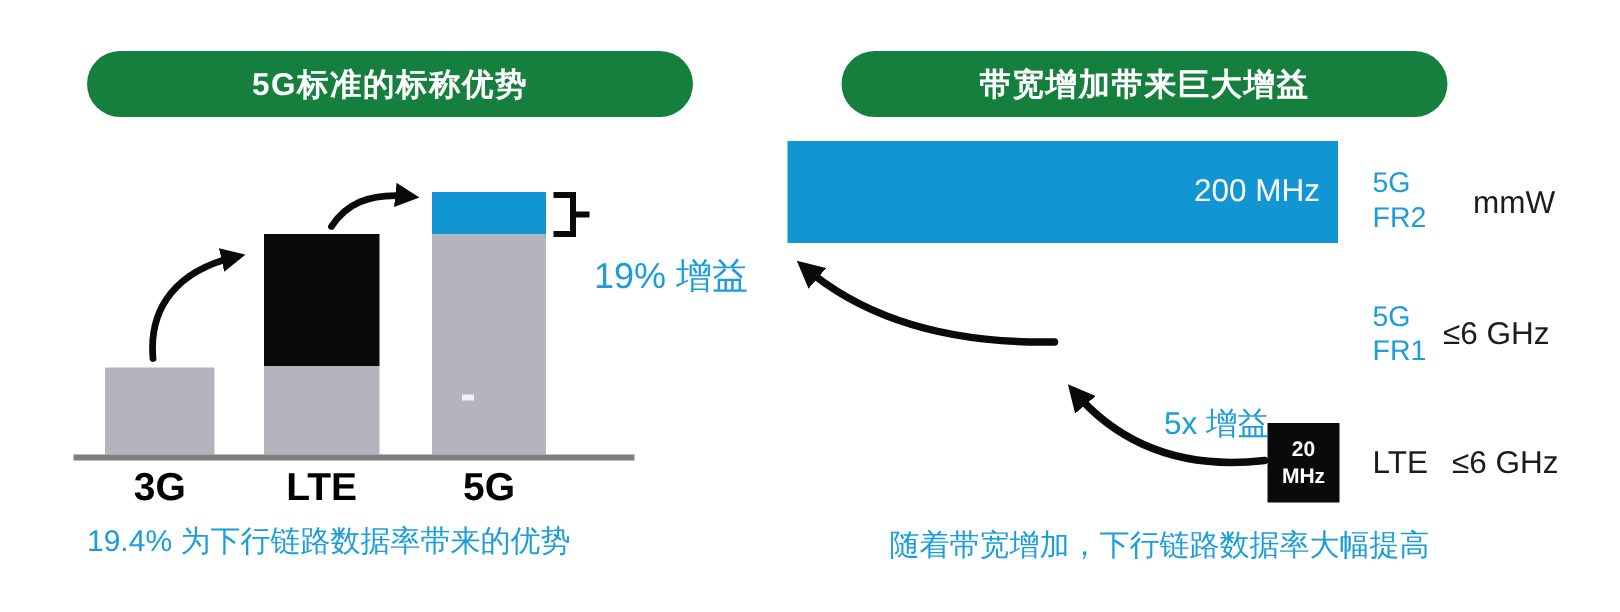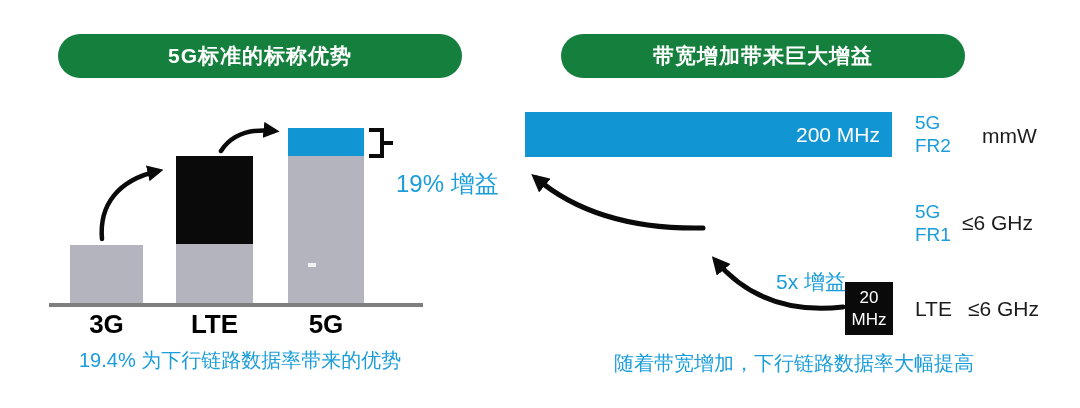--- a/index.html
+++ b/index.html
@@ -28,31 +28,31 @@
   .baseline { position:absolute; background:#7e7e7e; z-index:2; }
 
   .x-label {
     position:absolute; top:309px; text-align:center; color:#000000;
     font-size:26px; font-weight:700; z-index:2;
   }
 
   .blue-text { color:#1b9ddb; position:absolute; z-index:3; }
   .gain-callout { font-size:24px; font-weight:500;margin-top:37px; }
   .gain-arrow-label { font-size:21px; font-weight:500; }
-  .caption { font-size:20px; font-weight:500;margin-left:21px; }
+  .caption { font-size:20px; font-weight:500; }
 
   
   .bw-bar {
     position:absolute; display:flex; align-items:center; justify-content:flex-end;
     color:#ffffff; font-size:21px; padding-right:12px; z-index:1;
   }
   .bw-box {
     position:absolute; background:#0a0a0a; color:#ffffff; z-index:1;
     display:flex; flex-direction:column; align-items:center; justify-content:center;
-    font-size:17px; line-height:1.25; text-align:center;
+    font-size:14px; line-height:1.25; text-align:center;font-weight:bold;
   }
   .tech-band {
     position:absolute; color:#1b9ddb; font-size:19px; font-weight:500;
     line-height:23px; z-index:2;
   }
   .spectrum-label {
     position:absolute; color:#1c1c1c; font-size:21px; font-weight:500;
     display:flex; align-items:center; z-index:2;
   }
 
@@ -86,21 +86,21 @@
   <div class="x-label" style="left:288px; width:76px;">5G</div>
 
   <div class="blue-text gain-callout" style="left:396px; top:131px;">19% 增益</div>
 
   <div class="blue-text caption" style="left:58px; top:347px;">19.4% 为下行链路数据率带来的优势</div>
 
   <div class="pill" style="left:561px; top:34px; width:404px;">
     <span>带宽增加带来巨大增益</span>
   </div>
 
-  <div class="bw-bar bar-blue" style="left:525px; top:112px; width:367px; height:45px;padding-left:24px;">
+  <div class="bw-bar bar-blue" style="left:525px; top:94px; width:367px; height:68px;padding-left:24px;">
     <span>200 MHz</span>
   </div>
   <div class="tech-band" style="left:915px; top:111px;">
     <div>5G</div>
     <div>FR2</div>
   </div>
   <div class="spectrum-label" style="left:982px; top:110px; height:52px;">mmW</div>
 
   <div class="tech-band" style="left:915px; top:200px;">
     <div>5G</div>

